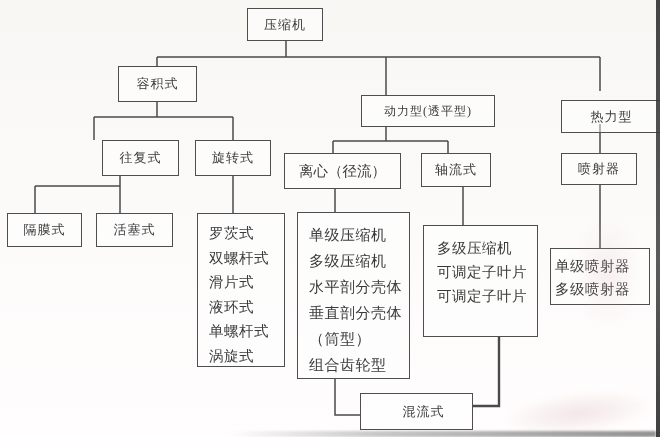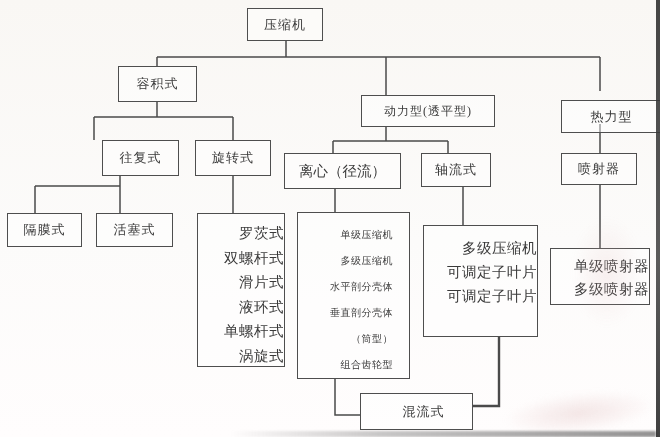--- a/index.html
+++ b/index.html
@@ -23,21 +23,21 @@
   .wires path{fill:none;stroke:var(--line);stroke-width:1.5;}
   .wires path.thick{stroke-width:2.4;}
   .node{
     position:absolute;box-sizing:border-box;
     border:1.5px solid var(--border);
     background:rgba(255,255,255,0.45);
     display:flex;align-items:center;justify-content:center;
     font-size:13px;letter-spacing:1px;white-space:nowrap;
   }
   .node.list{
-    display:block;text-align:right;letter-spacing:0.5px;
+    display:block;text-align:left;letter-spacing:0.5px;
   }
   .node.list .li{white-space:nowrap;}
   .edge-right{
     position:absolute;top:0;right:0;width:4px;height:437px;
     background:linear-gradient(180deg,#2c2c2c,#454545 60%,#262626);
     opacity:.88;
   }
   .edge-bottom{
     position:absolute;bottom:0;left:230px;right:4px;height:6px;
     background:linear-gradient(to right,rgba(130,130,130,0),rgba(110,110,110,.38) 35%,rgba(75,75,75,.6));
@@ -128,21 +128,21 @@
 
   <div class="node list" style="left:197px;top:213px;width:88px;height:154px;padding:7px 0 0 11px;font-size:14.5px;line-height:24.5px;">
     <div class="li">罗茨式</div>
     <div class="li">双螺杆式</div>
     <div class="li">滑片式</div>
     <div class="li">液环式</div>
     <div class="li">单螺杆式</div>
     <div class="li">涡旋式</div>
   </div>
 
-  <div class="node list" style="left:297px;top:212px;width:113px;height:167px;padding:9px 16px 0 11px;font-size:10px;line-height:26px;">
+  <div class="node list" style="left:297px;top:212px;width:113px;height:167px;padding:9px 16px 0 11px;font-size:15px;line-height:26px;">
     <div class="li">单级压缩机</div>
     <div class="li">多级压缩机</div>
     <div class="li">水平剖分壳体</div>
     <div class="li">垂直剖分壳体</div>
     <div class="li">（筒型）</div>
     <div class="li">组合齿轮型</div>
   </div>
 
   <div class="node list" style="left:423px;top:225px;width:115px;height:112px;padding:10px 0 0 13px;font-size:14.5px;line-height:24px;">
     <div class="li">多级压缩机</div>

